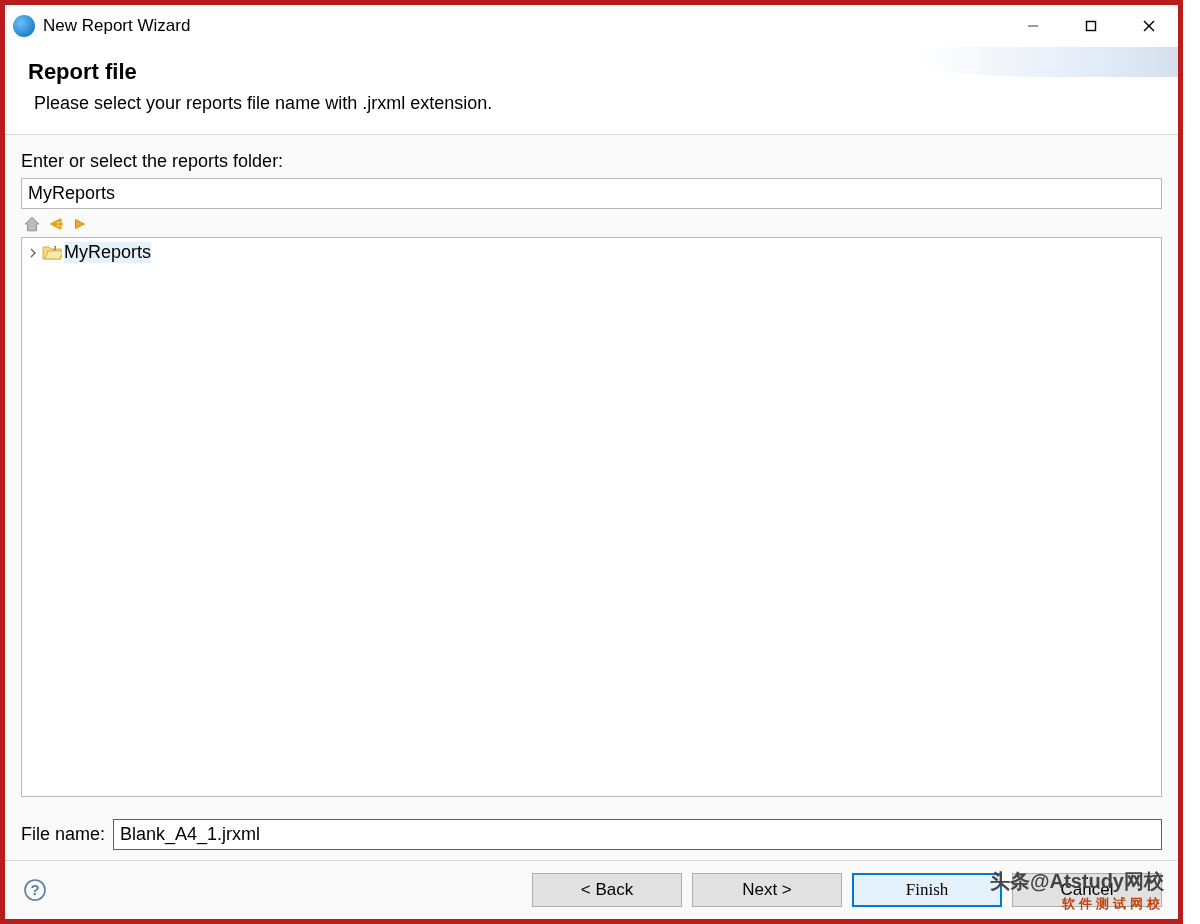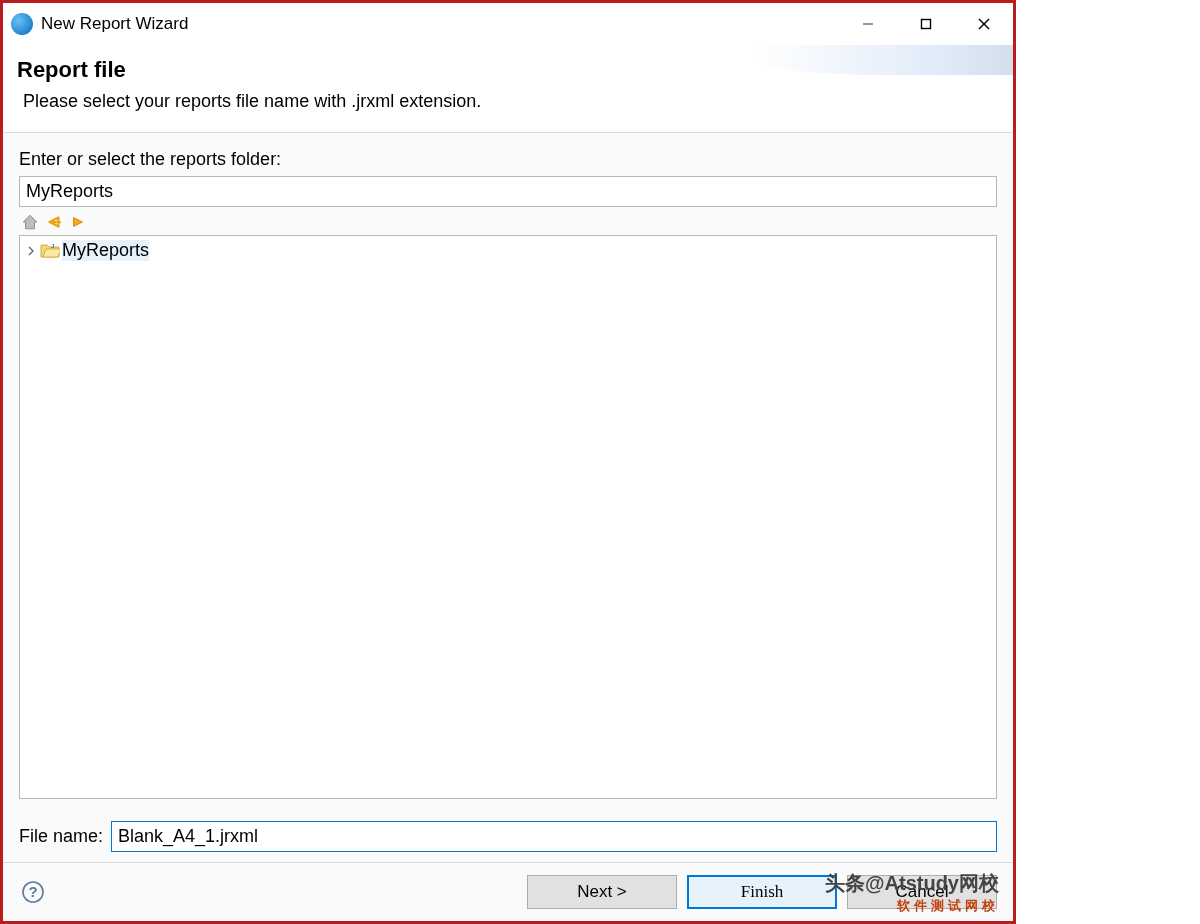--- a/index.html
+++ b/index.html
@@ -1,24 +1,24 @@
 <!DOCTYPE html>
 <html><head>
 <meta charset="utf-8">
 <style>
   * { box-sizing: border-box; }
   html, body { margin: 0; padding: 0; height: 100%; font-family: "Segoe UI", Tahoma, sans-serif; font-size: 15px; color: #000; background: #fff; }
-  .window { display: flex; flex-direction: column; height: 924px; width: 1016px; border: 3px solid #b91c1c; }
+  .window { display: flex; flex-direction: column; height: 924px; width: 1183px; border: 5px solid #b91c1c; }
   .titlebar { display: flex; align-items: center; height: 42px; padding-left: 8px; }
   .titlebar .app-icon { width: 22px; height: 22px; border-radius: 50%; background: radial-gradient(circle at 35% 35%, #6cc0f5 0%, #2a8dd8 60%, #0a5fa0 100%); margin-right: 8px; position: relative; }
   .titlebar .title { font-size: 17px; }
   .caption-btns { margin-left: auto; display: flex; }
   .caption-btn { width: 58px; height: 42px; display: flex; align-items: center; justify-content: center; }
   .caption-btn svg { width: 14px; height: 14px; }
-  .banner { border-bottom: 1px solid #d8d8d8; padding: 12px 14px 20px 14px; background: #fff; position: relative; }
+  .banner { border-bottom: 1px solid #d8d8d8; padding: 12px 14px 20px 23px; background: #fff; position: relative; }
   .banner-title { font-size: 22px; font-weight: 700; margin: 0 0 8px 0; }
   .banner-sub { font-size: 18px; margin: 0 0 0 6px; }
   .banner-gradient { position: absolute; right: 0; top: 0; width: 260px; height: 30px; background: linear-gradient(to left, #2a5da8 0%, #6a9de0 30%, #ffffff 100%); opacity: 0.2; border-bottom-left-radius: 50%; }
   .content { flex: 1; padding: 16px 16px 10px 16px; background: #fafafa; display: flex; flex-direction: column; }
   .label { font-size: 18px; margin-bottom: 6px; }
   .text-input { width: 100%; border: 1px solid #b8b8b8; padding: 4px 6px; font-size: 18px; font-family: inherit; outline: none; }
   .nav-row { display: flex; gap: 6px; padding: 6px 2px 4px 2px; align-items: center; }
   .nav-row .icon-btn { width: 18px; height: 18px; display: flex; align-items: center; justify-content: center; }
   .tree { flex: 1; border: 1px solid #b8b8b8; background: #fff; padding: 2px 4px; overflow: auto; }
   .tree-row { display: flex; align-items: center; height: 24px; font-size: 18px; gap: 2px; }
@@ -116,20 +116,21 @@
     </div>
   </div>
 
   <div class="button-row" style="position:relative">
     <span class="help">
       <svg width="24" height="24" viewBox="0 0 24 24">
           <circle cx="12" cy="12" r="10" fill="none" stroke="#5a7ca0" stroke-width="1.6"></circle>
           <text x="12" y="17" text-anchor="middle" font-size="15" fill="#5a7ca0" font-weight="bold">?</text>
         </svg>
     </span>
+    <button class="wbtn">&lt; Back</button>
     <button class="wbtn">Next &gt;</button>
     <button class="wbtn default">Finish</button>
     <button class="wbtn">Cancel</button>
     <div class="watermark-overlay">
       <span>头条@Atstudy网校</span>
       <span class="sub">软件测试网校</span>
     </div>
   </div>
 
 </div>

